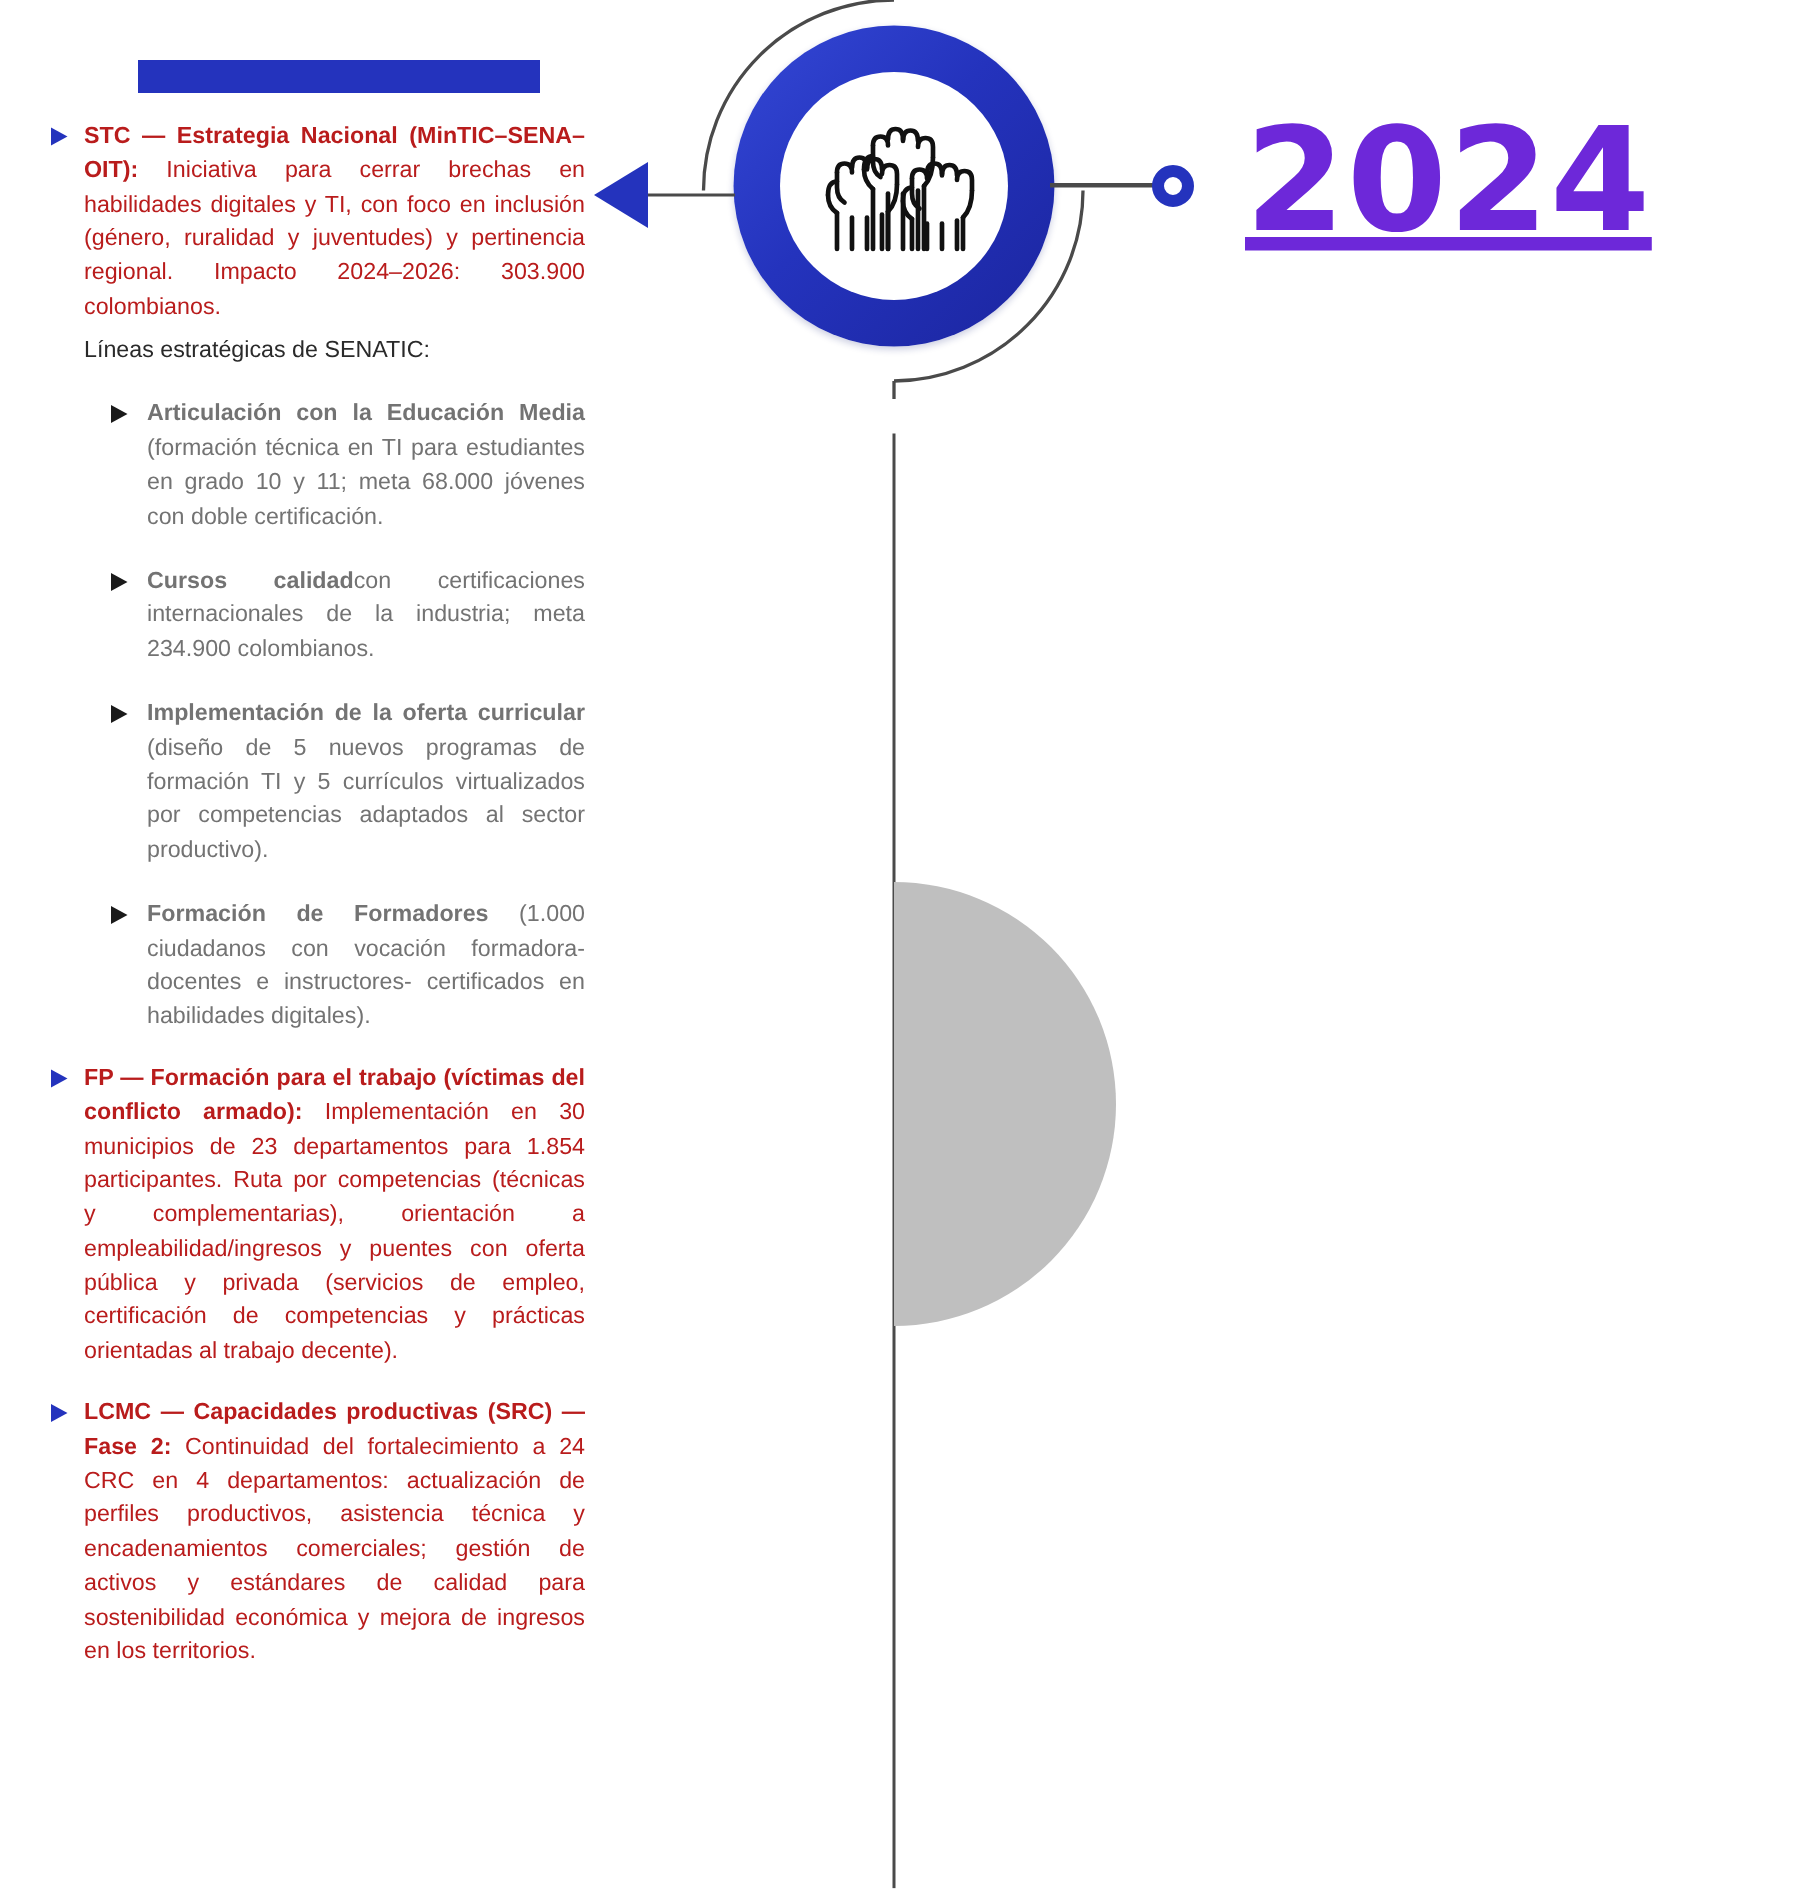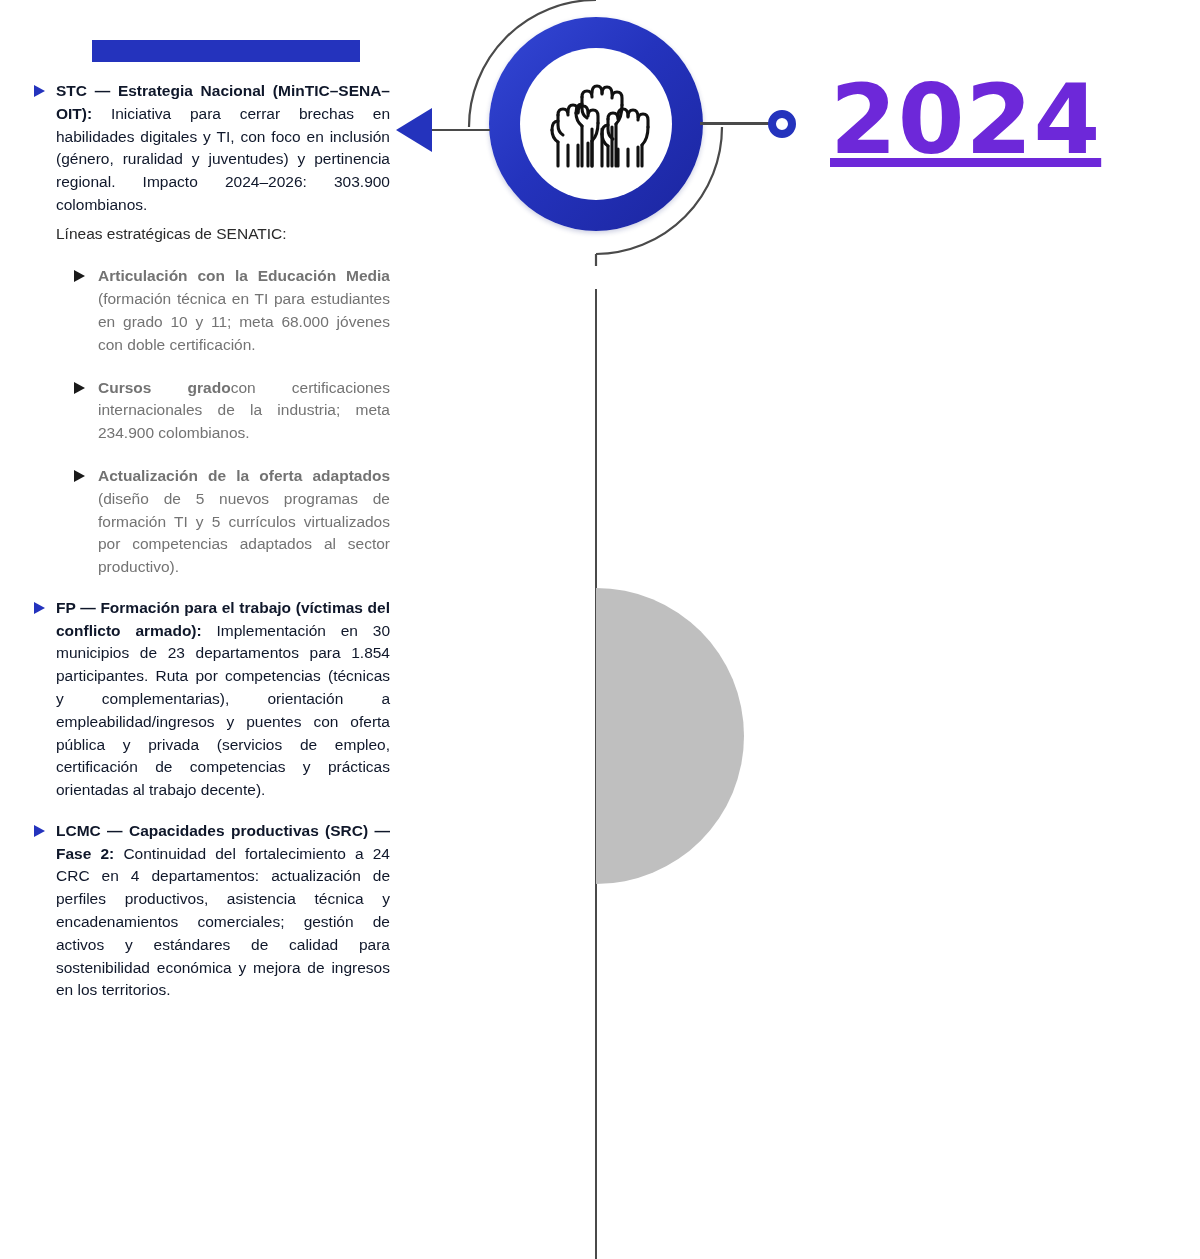--- a/index.html
+++ b/index.html
@@ -152,21 +152,21 @@
     background: #2433bd;
   }
 
   .bullet {
     position: relative;
     padding-left: 26px;
     margin-top: 18px;
     font-size: 15.5px;
     line-height: 1.47;
     text-align: justify;
-    color: #0f172a;
+    color: #b91c1c;
   }
   .bullet .tri {
     position: absolute;
     left: 4px;
     top: 5px;
     width: 0;
     height: 0;
     border-top: 6.5px solid transparent;
     border-bottom: 6.5px solid transparent;
     border-left: 11px solid #2433bd;
@@ -294,28 +294,32 @@
 
     <div class="sublist">
 
       <div class="subbullet">
         <span class="tri"></span>
         <b>Articulación con la Educación Media</b><span> (formación técnica en TI para estudiantes en grado 10 y 11; meta 68.000 jóvenes con doble certificación.</span>
       </div>
 
       <div class="subbullet">
         <span class="tri"></span>
-        <b>Cursos grado</b><span>con certificaciones internacionales de la industria; meta 234.900 colombianos.</span>
+        <b>Cursos calidad</b><span>con certificaciones internacionales de la industria; meta 234.900 colombianos.</span>
       </div>
 
       <div class="subbullet">
         <span class="tri"></span>
-        <b>Actualización de la oferta adaptados</b><span> (diseño de 5 nuevos programas de formación TI y 5 currículos virtualizados por competencias adaptados al sector productivo).</span>
+        <b>Implementación de la oferta curricular</b><span> (diseño de 5 nuevos programas de formación TI y 5 currículos virtualizados por competencias adaptados al sector productivo).</span>
       </div>
 
+      <div class="subbullet">
+        <span class="tri"></span>
+        <b>Formación de Formadores</b><span> (1.000 ciudadanos con vocación formadora-docentes e instructores- certificados en habilidades digitales).</span>
+      </div>
 
     </div>
 
     <div class="bullet major">
       <span class="tri"></span>
       <b>FP — Formación para el trabajo (víctimas del conflicto armado):</b><span> Implementación en 30 municipios de 23 departamentos para 1.854 participantes. Ruta por competencias (técnicas y complementarias), orientación a empleabilidad/ingresos y puentes con oferta pública y privada (servicios de empleo, certificación de competencias y prácticas orientadas al trabajo decente).</span>
     </div>
 
     <div class="bullet major">
       <span class="tri"></span>

